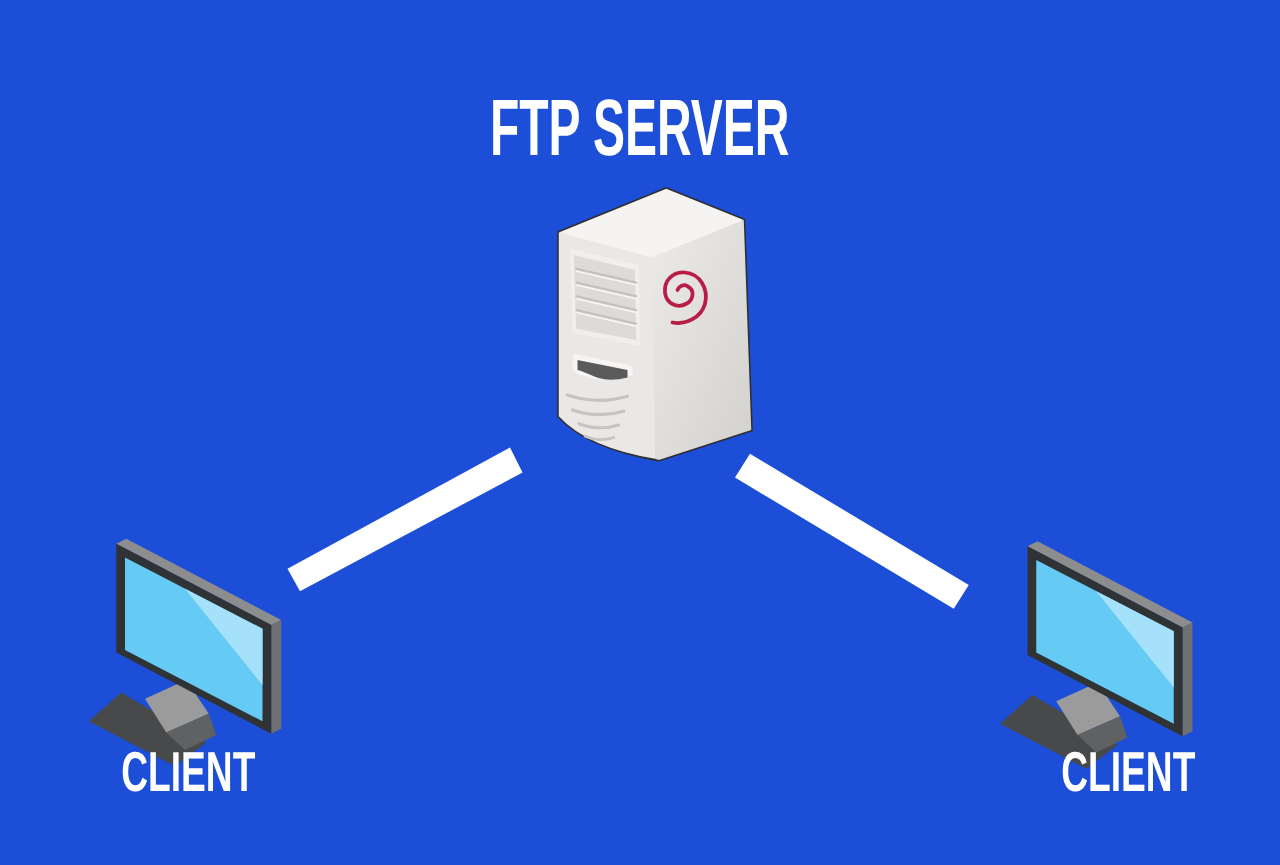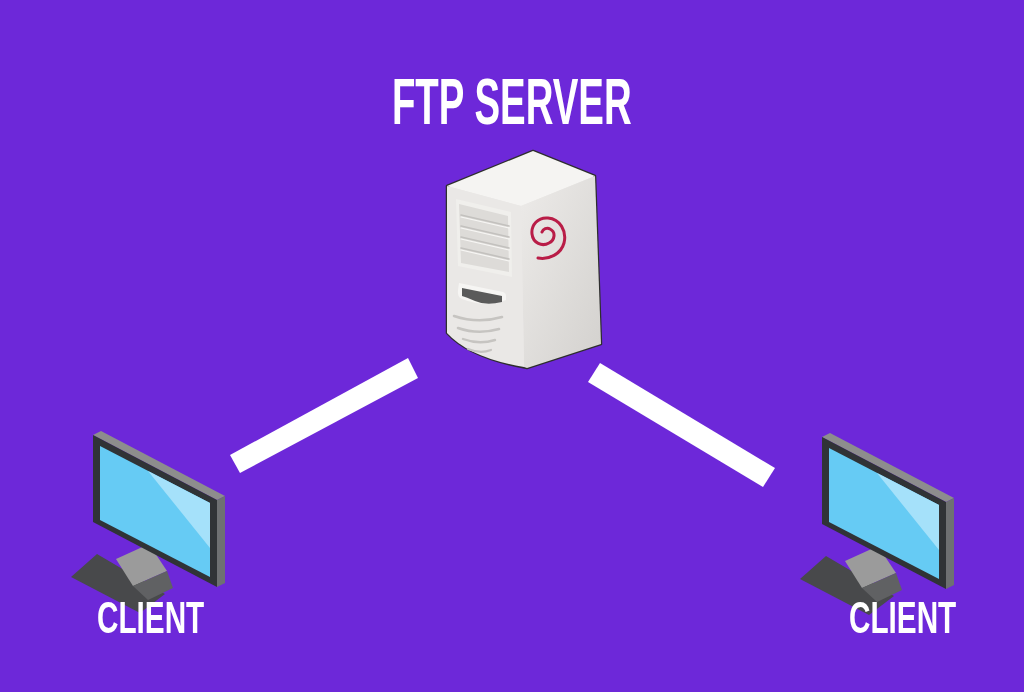--- a/index.html
+++ b/index.html
@@ -1,18 +1,18 @@
 <!DOCTYPE html>
 <html><head>
 <meta charset="utf-8">
 <style>
   html,body{margin:0;padding:0;background:#18232d;}
   .canvas{
     position:relative;width:1024px;height:692px;overflow:hidden;
-    background:#6d28d9;
+    background:#1d4ed8;
     font-family:"Liberation Sans", sans-serif;
   }
   .canvas svg.scene{position:absolute;left:0;top:0;width:1024px;height:692px;display:block;}
   .title{
     position:absolute;top:70px;left:0;width:100%;text-align:center;
     color:#ffffff;font-weight:700;font-size:64px;line-height:1;white-space:nowrap;
     letter-spacing:0px;
   }
   .title span{display:inline-block;transform:scaleX(.60);transform-origin:50% 50%;}
   .client-label{

